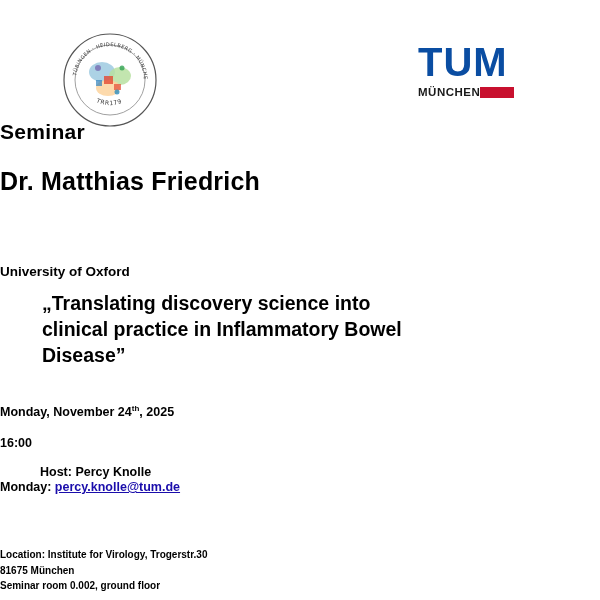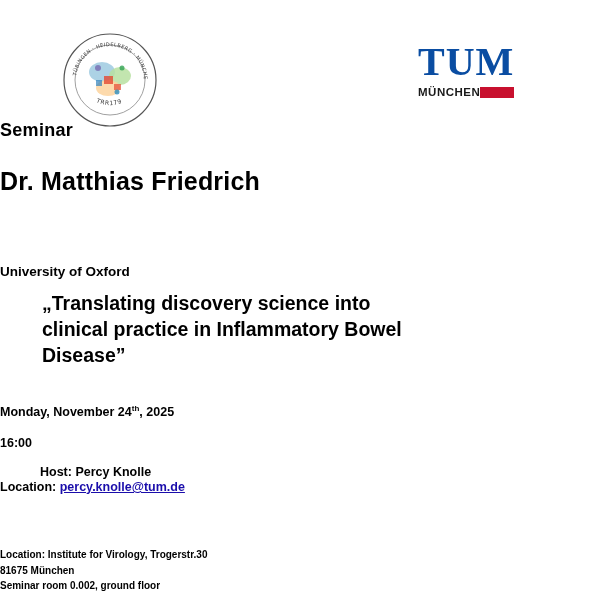--- a/index.html
+++ b/index.html
@@ -33,21 +33,21 @@
 
   
   .tum-logo {
     position: absolute;
     right: 72px;
     top: 42px;
     width: 110px;
     text-align: left;
   }
   .tum-word {
-    font-family: Liberation Serif, serif;
+    font-family: Liberation Sans, sans-serif;
     font-weight: bold;
     font-size: 40px;
     letter-spacing: 1px;
     color: #0a4da2;
     line-height: 40px;
     margin: 0;
   }
   .tum-sub {
     margin-top: 4px;
     display: flex;
@@ -63,21 +63,21 @@
   .tum-bar {
     width: 34px;
     height: 11px;
     background: #c8102e;
     display: inline-block;
   }
   .seminar-title {
     position: absolute;
     top: 120px;
     width: 600px;
-    font-size: 18px;
+    font-size: 21px;
     font-weight: bold;
     letter-spacing: 0.3px;
   }
   .speaker {
     position: absolute;
     top: 167px;
     width: 600px;
     font-size: 25px;
     font-weight: bold;
     letter-spacing: 0.2px;
@@ -198,21 +198,21 @@
 
   <div class="date">
     <span>Monday, November 24</span><sup>th</sup><span>, 2025</span>
   </div>
 
   <div class="time">16:00</div>
 
   <div class="host">Host: Percy Knolle</div>
 
   <div class="contact">
-    <span>Location: </span><a href="#">percy.knolle@tum.de</a>
+    <span>Monday: </span><a href="#">percy.knolle@tum.de</a>
   </div>
 
   <div class="location">
     <div>Location: Institute for Virology, Trogerstr.30</div>
     <div>81675 München</div>
     <div>Seminar room 0.002, ground floor</div>
   </div>
 
 </div>
 

